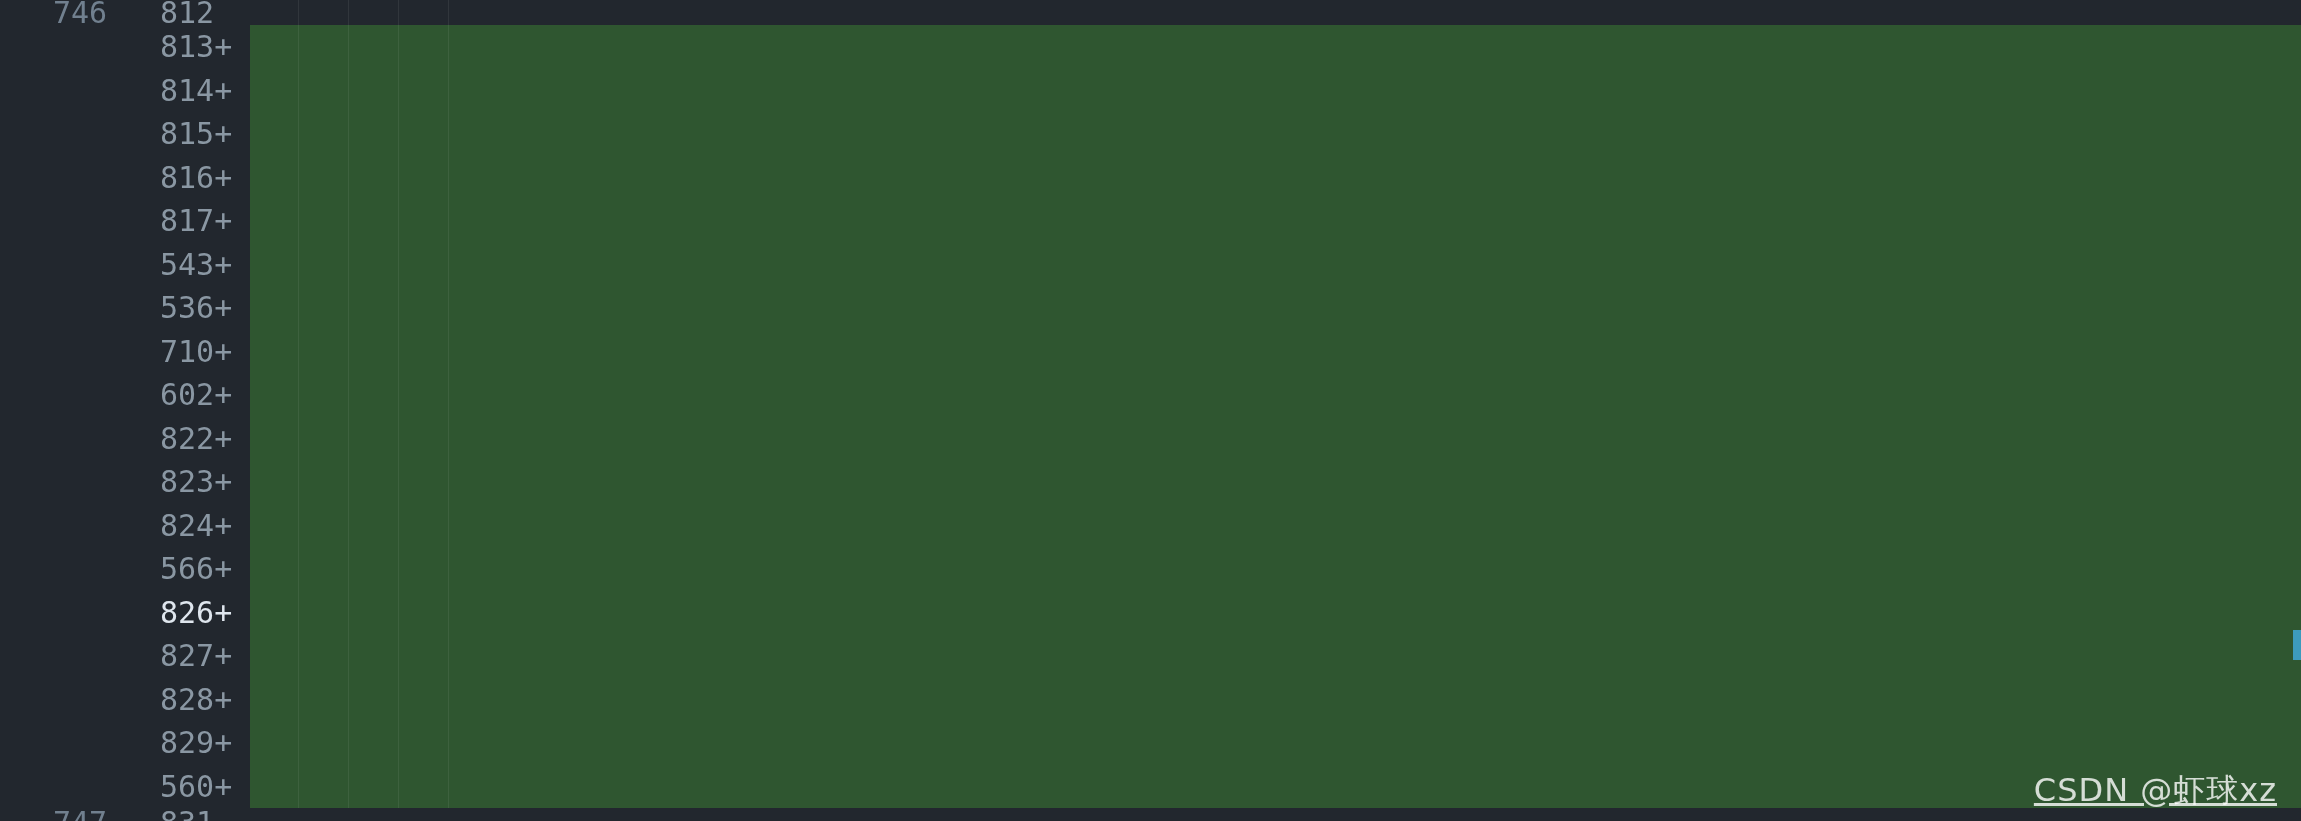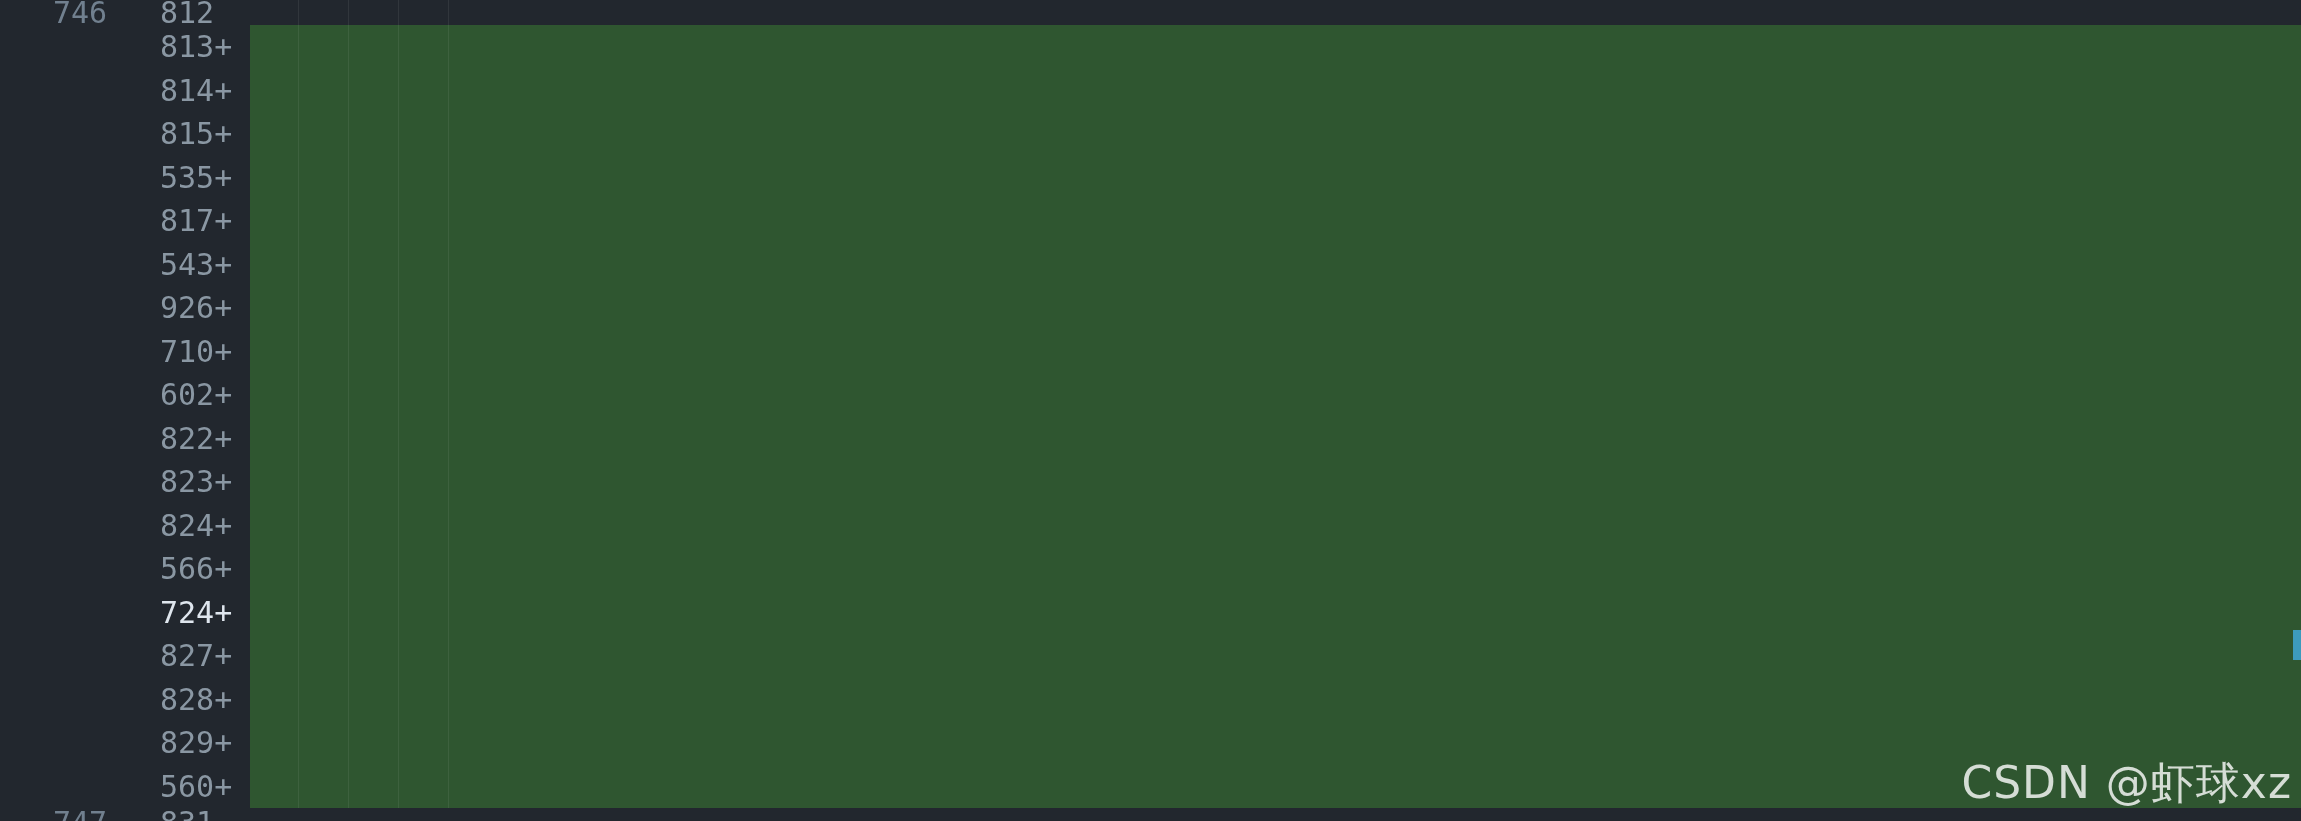--- a/index.html
+++ b/index.html
@@ -120,28 +120,29 @@
     width: 8px;
     height: 30px;
     background: #3fa7d6;
     opacity: .85;
     z-index: 10;
   }
 
   
   #watermark {
     position: absolute;
-    right: 9px;
+    right: 24px;
     bottom: 8px;
     z-index: 20;
     color: rgba(255,255,255,0.80);
     font-family: "DejaVu Sans", sans-serif;
-    font-size: 44px;
+    font-size: 32px;
     letter-spacing: 1px;
     white-space: nowrap;
+    text-decoration: underline;
   }
 </style>
 </head>
 <body>
 
 <div id="editor">
 
   <div class="row ctx partial-top">
     <div class="gutter">
       <span class="oldno">746</span>
@@ -194,21 +195,21 @@
       <div class="guides">
         <i style="left:48px"></i><i style="left:98px"></i><i style="left:148px"></i><i style="left:198px"></i>
       </div>
       
     </div>
   </div>
 
   <div class="row added">
     <div class="gutter">
       <span class="oldno"></span>
-      <span class="newno">535</span>
+      <span class="newno">816</span>
       <span class="plus">+</span>
     </div>
     <div class="code">
       <div class="guides">
         <i style="left:48px"></i><i style="left:98px"></i><i style="left:148px"></i><i style="left:198px"></i>
       </div>
       <span class="codetext"></span>
     </div>
   </div>
 
@@ -236,21 +237,21 @@
       <div class="guides">
         <i style="left:48px"></i><i style="left:98px"></i><i style="left:148px"></i><i style="left:198px"></i>
       </div>
       
     </div>
   </div>
 
   <div class="row added">
     <div class="gutter">
       <span class="oldno"></span>
-      <span class="newno">926</span>
+      <span class="newno">536</span>
       <span class="plus">+</span>
     </div>
     <div class="code">
       <div class="guides">
         <i style="left:48px"></i><i style="left:98px"></i><i style="left:148px"></i><i style="left:198px"></i>
       </div>
       
     </div>
   </div>
 
@@ -334,21 +335,21 @@
       <div class="guides">
         <i style="left:48px"></i><i style="left:98px"></i><i style="left:148px"></i><i style="left:198px"></i>
       </div>
       
     </div>
   </div>
 
   <div class="row added">
     <div class="gutter current">
       <span class="oldno"></span>
-      <span class="newno">724</span>
+      <span class="newno">826</span>
       <span class="plus">+</span>
     </div>
     <div class="code">
       <div class="guides">
         <i style="left:48px"></i><i style="left:98px"></i><i style="left:148px"></i><i style="left:198px"></i>
       </div>
       
     </div>
   </div>
 

